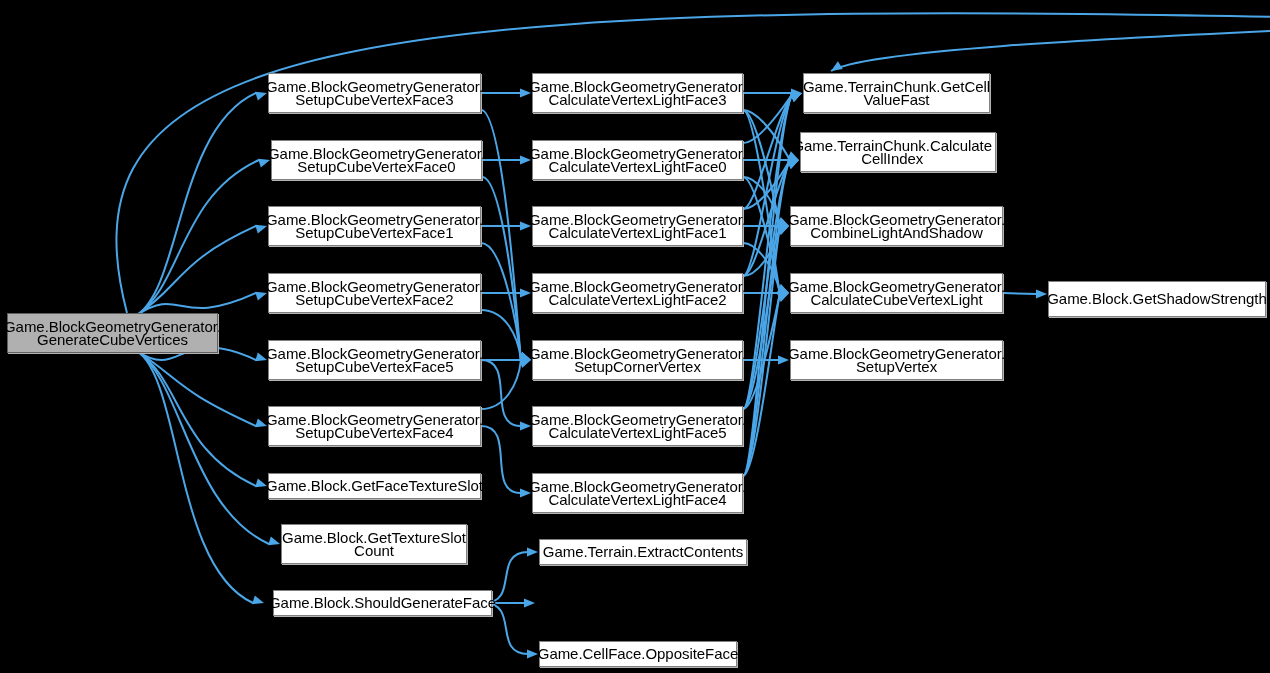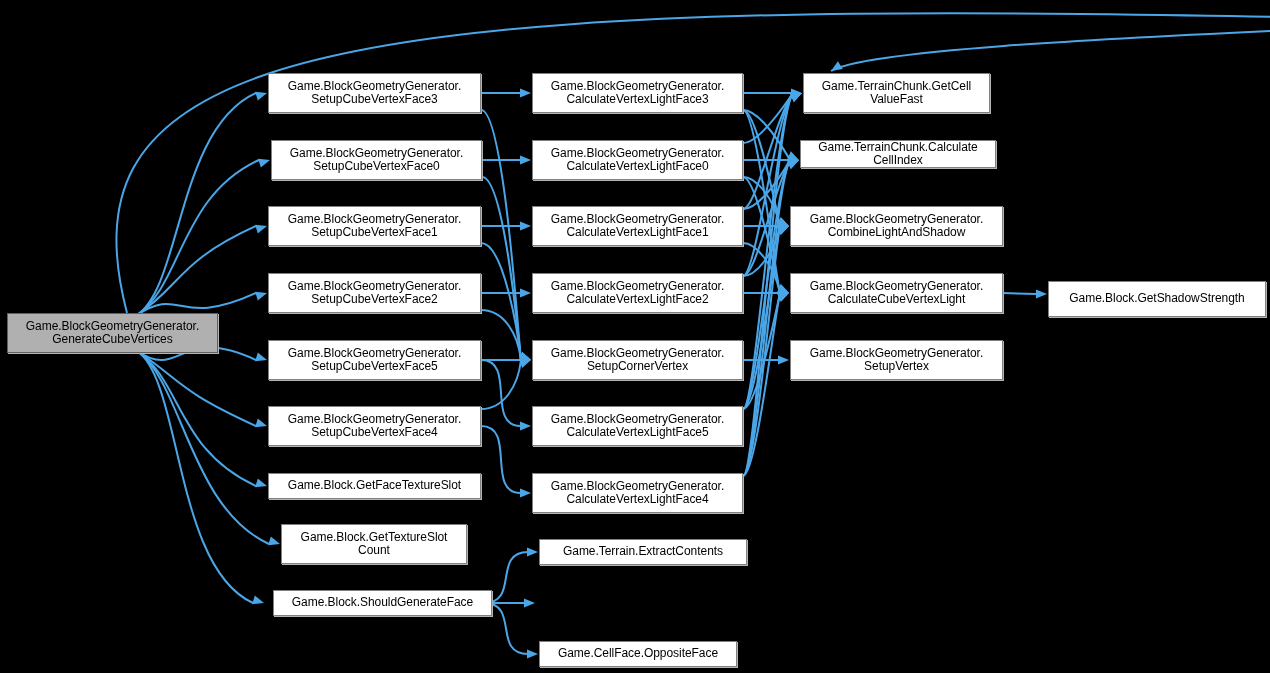--- a/index.html
+++ b/index.html
@@ -2,21 +2,21 @@
 <html><head>
 <meta charset="utf-8">
 <style>
   html,body{margin:0;padding:0;background:#000;}
   #canvas{position:relative;width:1270px;height:673px;background:#000;overflow:hidden;
           font-family:"Liberation Sans",sans-serif;}
   #edges{position:absolute;left:0;top:0;width:1270px;height:673px;}
   .node{position:absolute;box-sizing:border-box;background:#ffffff;
         border:1px solid #808080;
         display:flex;align-items:center;justify-content:center;
-        text-align:center;color:#000;font-size:12px;line-height:13.5px;
+        text-align:center;color:#000;font-size:15px;line-height:13.5px;
         letter-spacing:-0.05px;
         box-shadow:1px 1px 0 #b4b4b4;}
   .node.root{background:#b0b0b0;border:1px solid #606060;}
   .node span{display:block;padding:0 3px;}
 </style>
 </head>
 <body>
 
 <div id="canvas">
   <svg id="edges" viewBox="0 0 1270 673" preserveAspectRatio="none">
@@ -232,21 +232,21 @@
       <div>
         <span>Game.CellFace.OppositeFace</span>
       </div>
     </div>
     <div class="node" title="Game.TerrainChunk.GetCellValueFast" style="left: 803px; top: 73px; width: 187px; height: 40px;">
       <div>
         <span>Game.TerrainChunk.GetCell</span>
         <span>ValueFast</span>
       </div>
     </div>
-    <div class="node" title="Game.TerrainChunk.CalculateCellIndex" style="left: 800px; top: 140px; width: 196px; height: 28px;">
+    <div class="node" title="Game.TerrainChunk.CalculateCellIndex" style="left: 800px; top: 132px; width: 196px; height: 40px; justify-content: flex-end;">
       <div>
         <span>Game.TerrainChunk.Calculate</span>
         <span>CellIndex</span>
       </div>
     </div>
     <div class="node" title="Game.BlockGeometryGenerator.CombineLightAndShadow" style="left: 790px; top: 206px; width: 213px; height: 40px;">
       <div>
         <span>Game.BlockGeometryGenerator.</span>
         <span>CombineLightAndShadow</span>
       </div>

